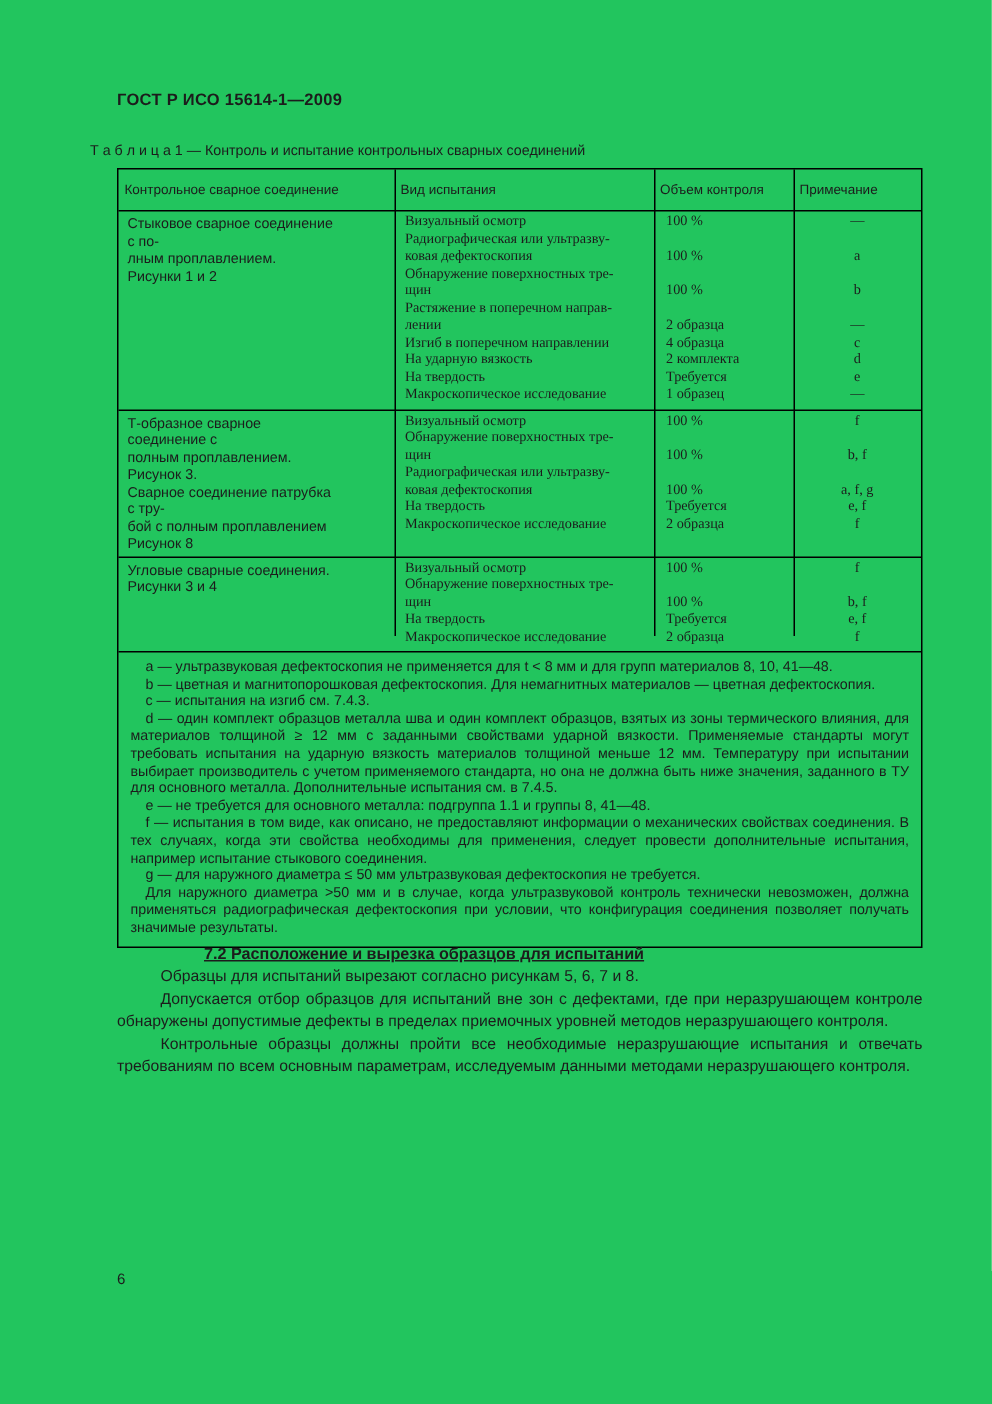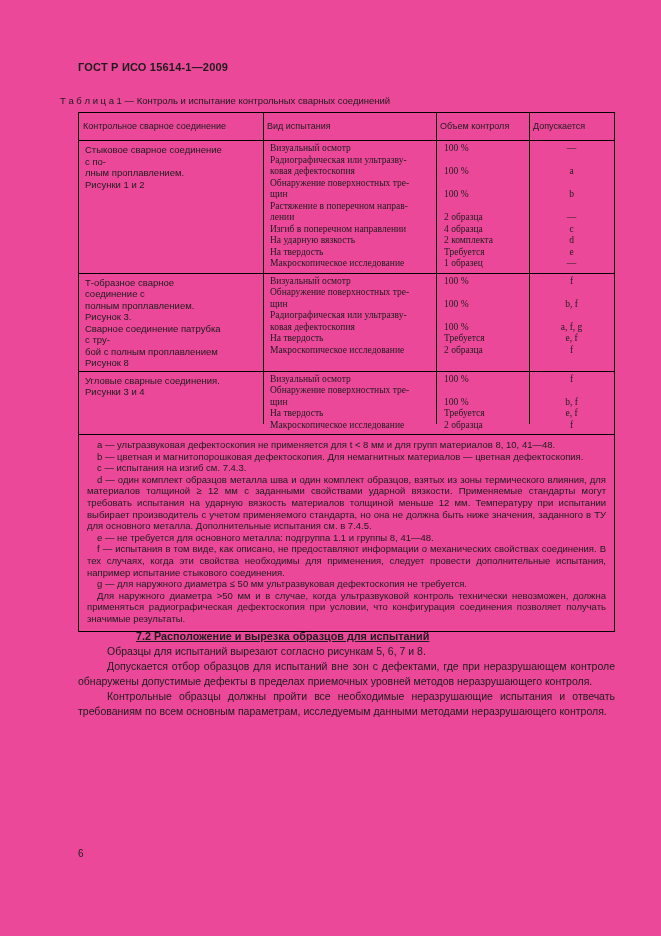--- a/index.html
+++ b/index.html
@@ -5,21 +5,21 @@
   html,body{margin:0;padding:0;}
   body{
     background:#ffffff;
     font-family:"Liberation Sans","DejaVu Sans",sans-serif;
     color:#1c1c1c;
     -webkit-font-smoothing:antialiased;
   }
   .page{
     position:relative;
     width:661px;height:936px;
-    background:#ec4899;
+    background:#22c55e;
     overflow:hidden;
   }
   .doc-code{
     position:absolute;left:78px;top:61px;
     font-size:11px;font-weight:bold;letter-spacing:.2px;
   }
   .tbl-caption{
     position:absolute;left:60px;top:95px;
     font-size:9.5px;
   }
@@ -93,21 +93,21 @@
 
   <div class="tbl">
     <div class="vline v1" id="vl1" style="bottom: auto; height: 311px;"></div>
     <div class="vline v2" id="vl2" style="bottom: auto; height: 311px;"></div>
     <div class="vline v3" id="vl3" style="bottom: auto; height: 311px;"></div>
 
     <div class="thead">
       <div>Контрольное сварное соединение</div>
       <div>Вид испытания</div>
       <div>Объем контроля</div>
-      <div>Допускается</div>
+      <div>Примечание</div>
     </div>
 
     <div class="trow">
       <div class="joint">Стыковое сварное соединение с по-
 лным проплавлением. Рисунки 1 и 2</div>
       <div class="tests">
         <div class="test">
           <div class="tname">Визуальный осмотр</div>
           <div class="tvol">100 %</div>
           <div class="tnote">—</div>

